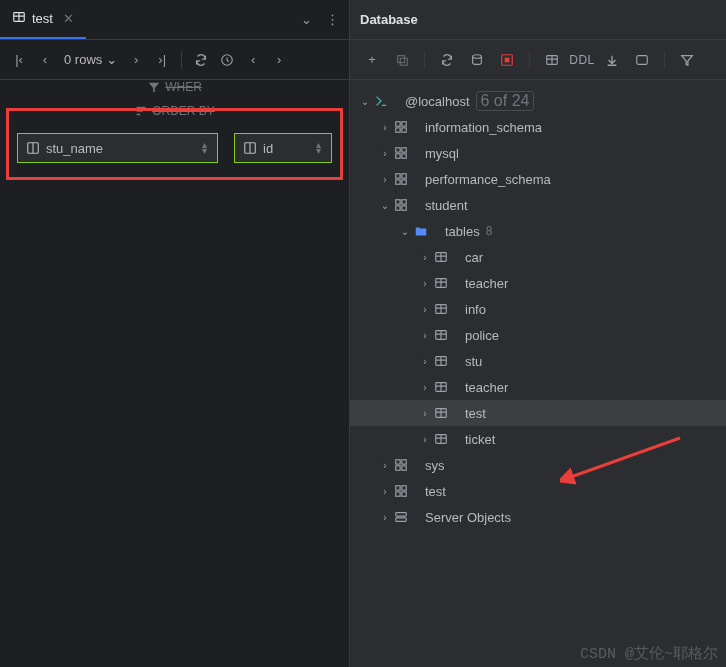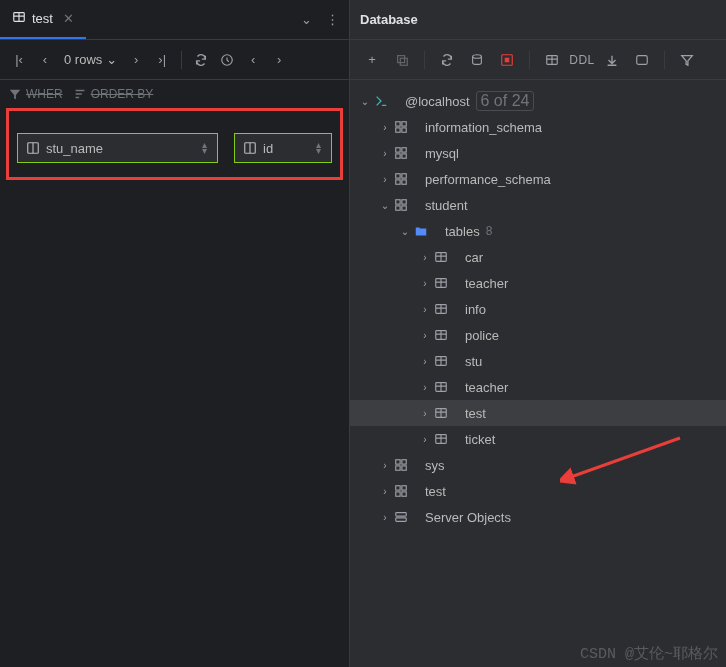--- a/index.html
+++ b/index.html
@@ -15,21 +15,21 @@
 .tab .close { margin-left: 4px; color: #6f737a; }
 .tab-extras { margin-left: auto; display: flex; align-items: center; gap: 14px; padding-right: 10px; color: #9da0a8; }
 
 
 .toolbar { display: flex; align-items: center; height: 40px; padding: 0 8px; gap: 4px; border-bottom: 1px solid #393b40; }
 .tb-btn { width: 22px; height: 22px; display: flex; align-items: center; justify-content: center; color: #9da0a8; cursor: pointer; }
 .tb-sep { width: 1px; height: 18px; background: #393b40; margin: 0 4px; }
 .row-count { display: flex; align-items: center; gap: 4px; color: #bababa; padding: 0 4px; }
 
 
-.filter-row { display: flex; align-items: center; height: 28px; padding: 0 8px; gap: 10px; color: #6f737a; font-size: 12px; }
+.filter-row { display: flex; align-items: center; height: 28px; padding: 0 8px; gap: 10px; color: #6f737a; font-size: 12px; flex-direction: column; }
 .filter-item { display: flex; align-items: center; gap: 4px; text-decoration: line-through; }
 
 
 .highlight-box { border: 3px solid #e93e3a; margin: 0 6px 6px 6px; padding: 22px 8px 14px 8px; display: flex; gap: 16px; }
 .col-header { background: #2b2d30; border: 1px solid #84cc16; height: 30px; display: flex; align-items: center; padding: 0 10px 0 8px; gap: 6px; color: #bababa; }
 .col-header.wide { flex: 1; }
 .col-header.narrow { width: 98px; }
 .sort-arrows { margin-left: auto; color: #6f737a; font-size: 10px; display: flex; flex-direction: column; line-height: 6px; }
 
 

